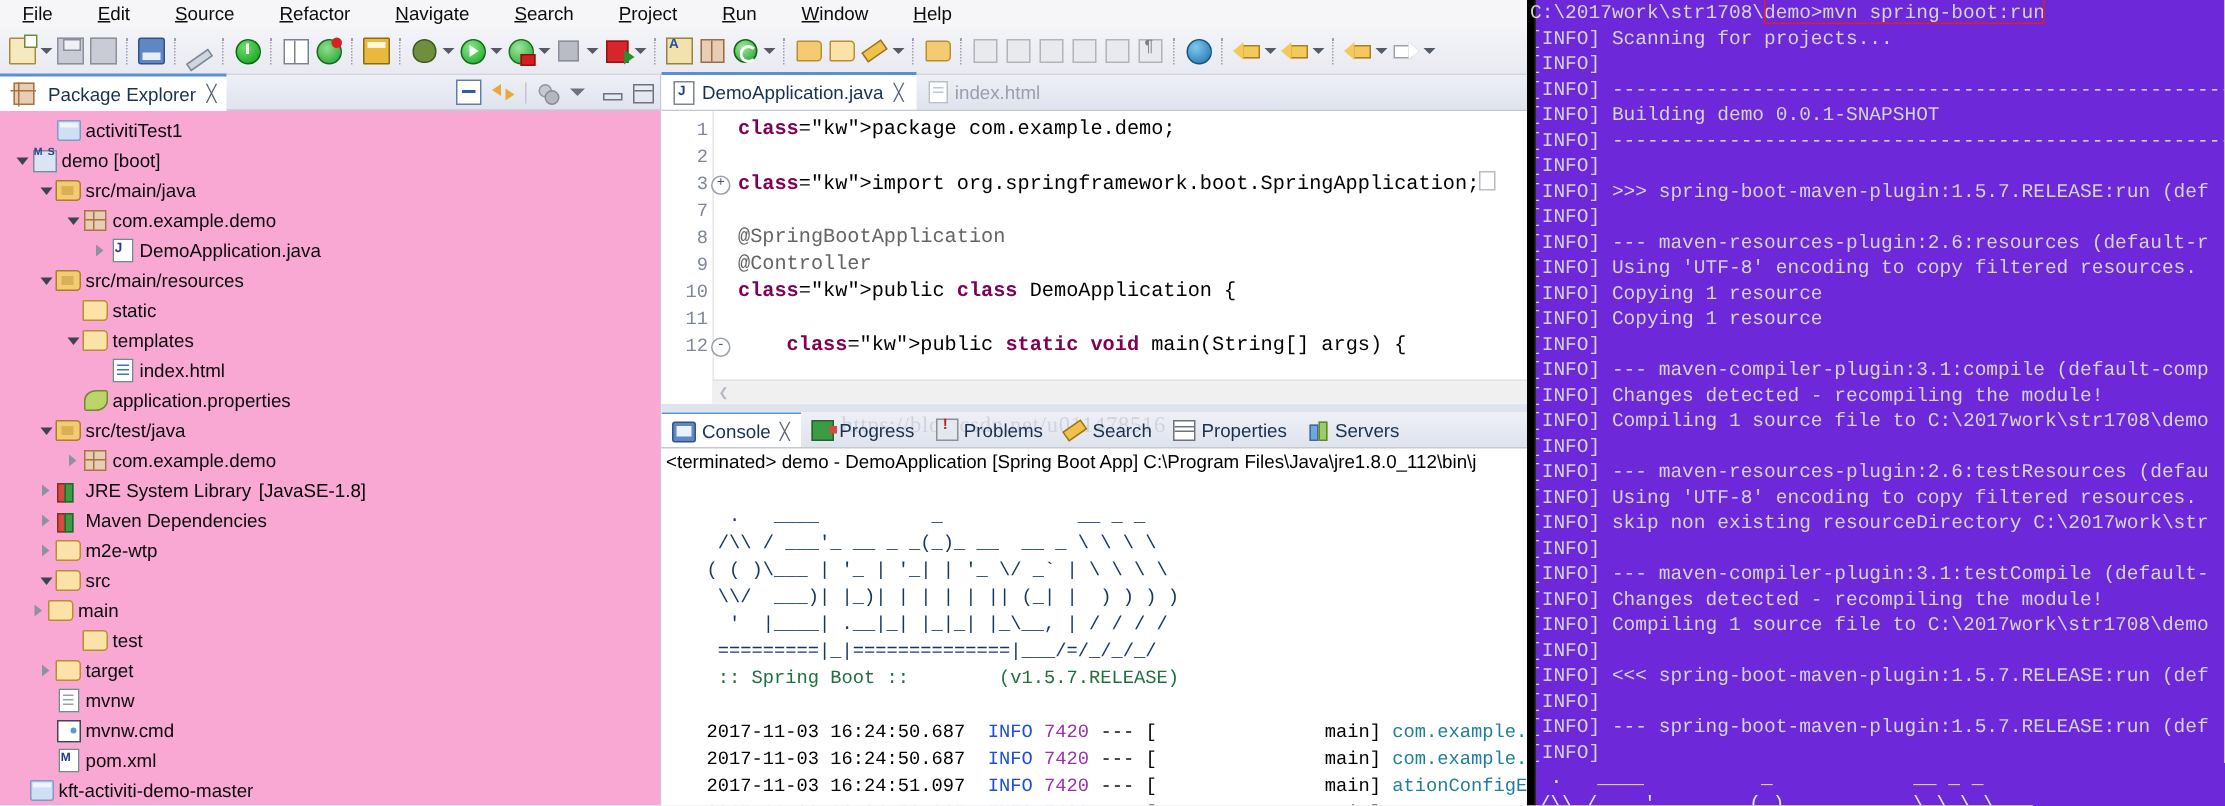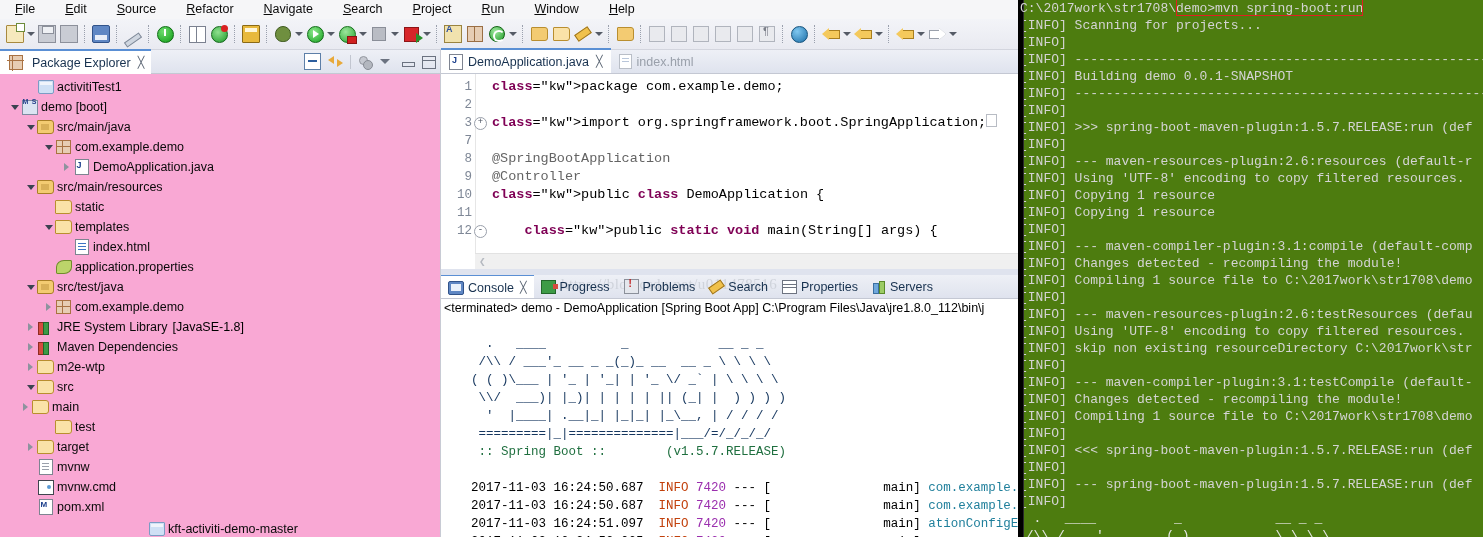--- a/index.html
+++ b/index.html
@@ -175,26 +175,26 @@
   .i-servers{width:14px;height:12px;position:relative;}
   .i-servers:before{content:"";position:absolute;left:1px;top:2px;width:4px;height:9px;background:#6fa8dc;border:1px solid #3b6fa0;}
   .i-servers:after{content:"";position:absolute;right:1px;top:0px;width:4px;height:11px;background:#9ccc65;border:1px solid #5a8a2a;}
 
   .cons-sub{height:18px;line-height:18px;font-size:12.5px;padding-left:3px;white-space:nowrap;overflow:hidden;background:#fff;}
   .cons-body{flex:1;background:#fff;overflow:hidden;font-family:"Liberation Mono", monospace;font-size:12.5px;padding-left:30px;}
   .bline{height:18px;line-height:18px;white-space:pre;color:#1f6f3f;}
   .bline.dark{color:#15365e;}
   .logline{height:18px;line-height:18px;white-space:pre;}
   .lg-ts{color:#000;}
-  .lg-inf{color:#c2410c;}
+  .lg-inf{color:#1d4ed8;}
   .lg-pid{color:#9b2fae;}
   .lg-cls{color:#1f7f9b;}
 
   
-  #term{position:absolute;left:1018px;top:0;width:465px;height:537px;background:#4d7c0f;overflow:hidden;}
+  #term{position:absolute;left:1018px;top:0;width:465px;height:537px;background:#6d28d9;overflow:hidden;}
   #term .tline{height:17px;line-height:17px;font-family:"Liberation Mono", monospace;font-size:13px;color:#d4d4d4;white-space:pre;padding-left:2px;}
   #term .cmdwrap{position:relative;}
   .cmdbox{position:absolute;left:158px;top:-1px;width:187px;height:17px;border:1.5px solid #e02020;box-sizing:border-box;}
   .term-scroll{position:absolute;left:0;top:0;width:5px;height:537px;background:#000;border-right:1px solid #2a2a2a;}
   .banner-row{height:17px;line-height:17px;font-family:"Liberation Mono", monospace;font-size:13px;color:#e8e8e8;white-space:pre;}
 </style>
 </head>
 <body>
 
 <div id="root">
@@ -606,21 +606,21 @@
             </div>
             <div class="trow" style="padding-left: 24px;">
               <span class="arrow "></span>
               <span class="twrap">
                 <span class="ticon">
                   <span class="i-xml" style="position: relative;"></span>
                 </span>
                 <span class="tlabel">pom.xml</span>
               </span>
             </div>
-            <div class="trow" style="padding-left: 6px; flex-direction: column;">
+            <div class="trow" style="padding-left: 6px;">
               <span class="arrow "></span>
               <span class="twrap">
                 <span class="ticon">
                   <span class="i-prj" style="position: relative;"></span>
                 </span>
                 <span class="tlabel">kft-activiti-demo-master</span>
               </span>
             </div>
           </div>
       </div>

